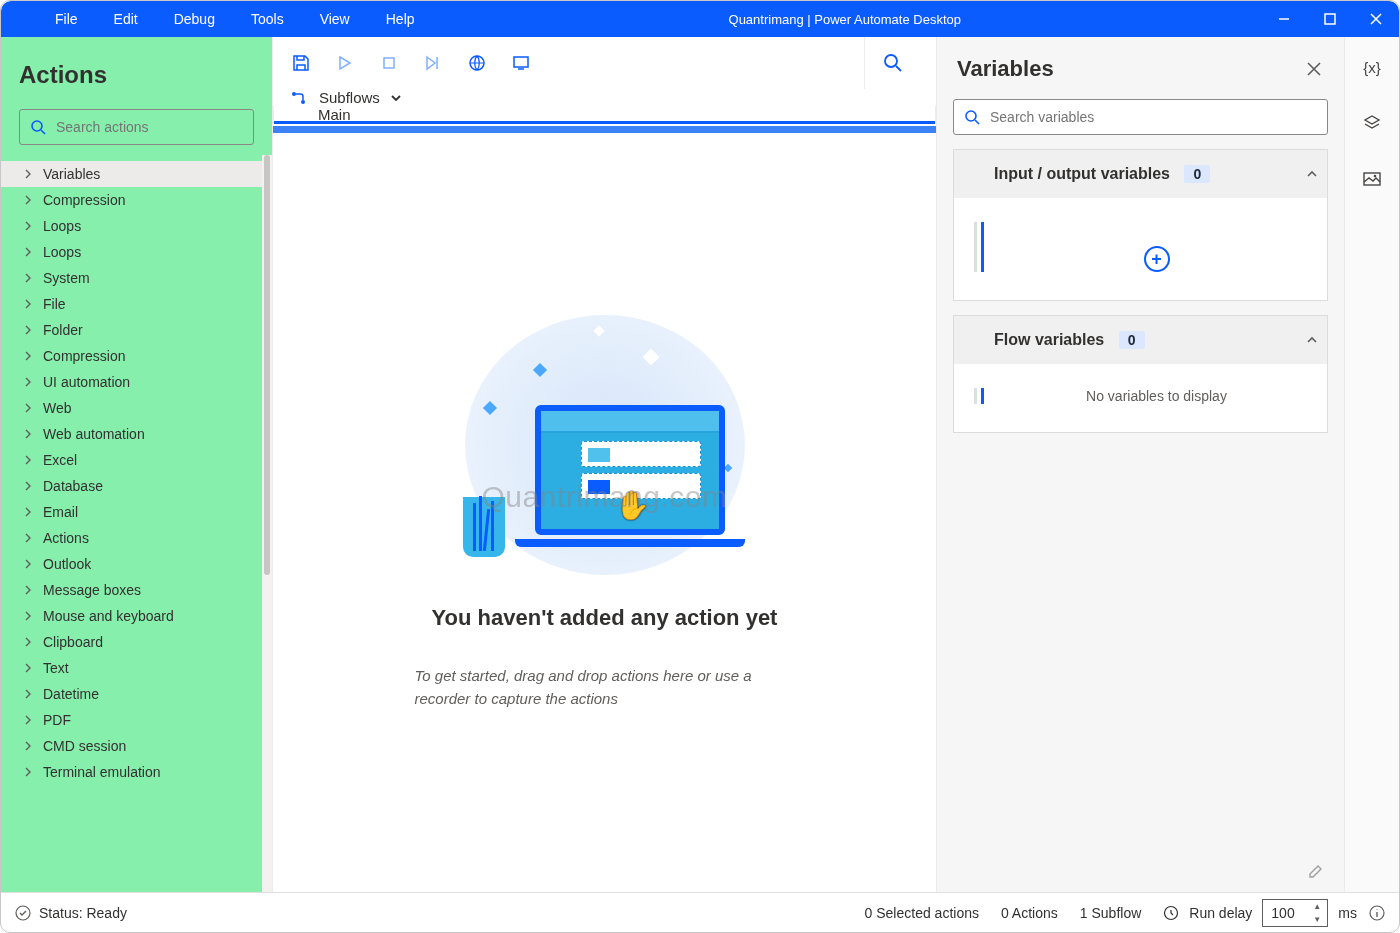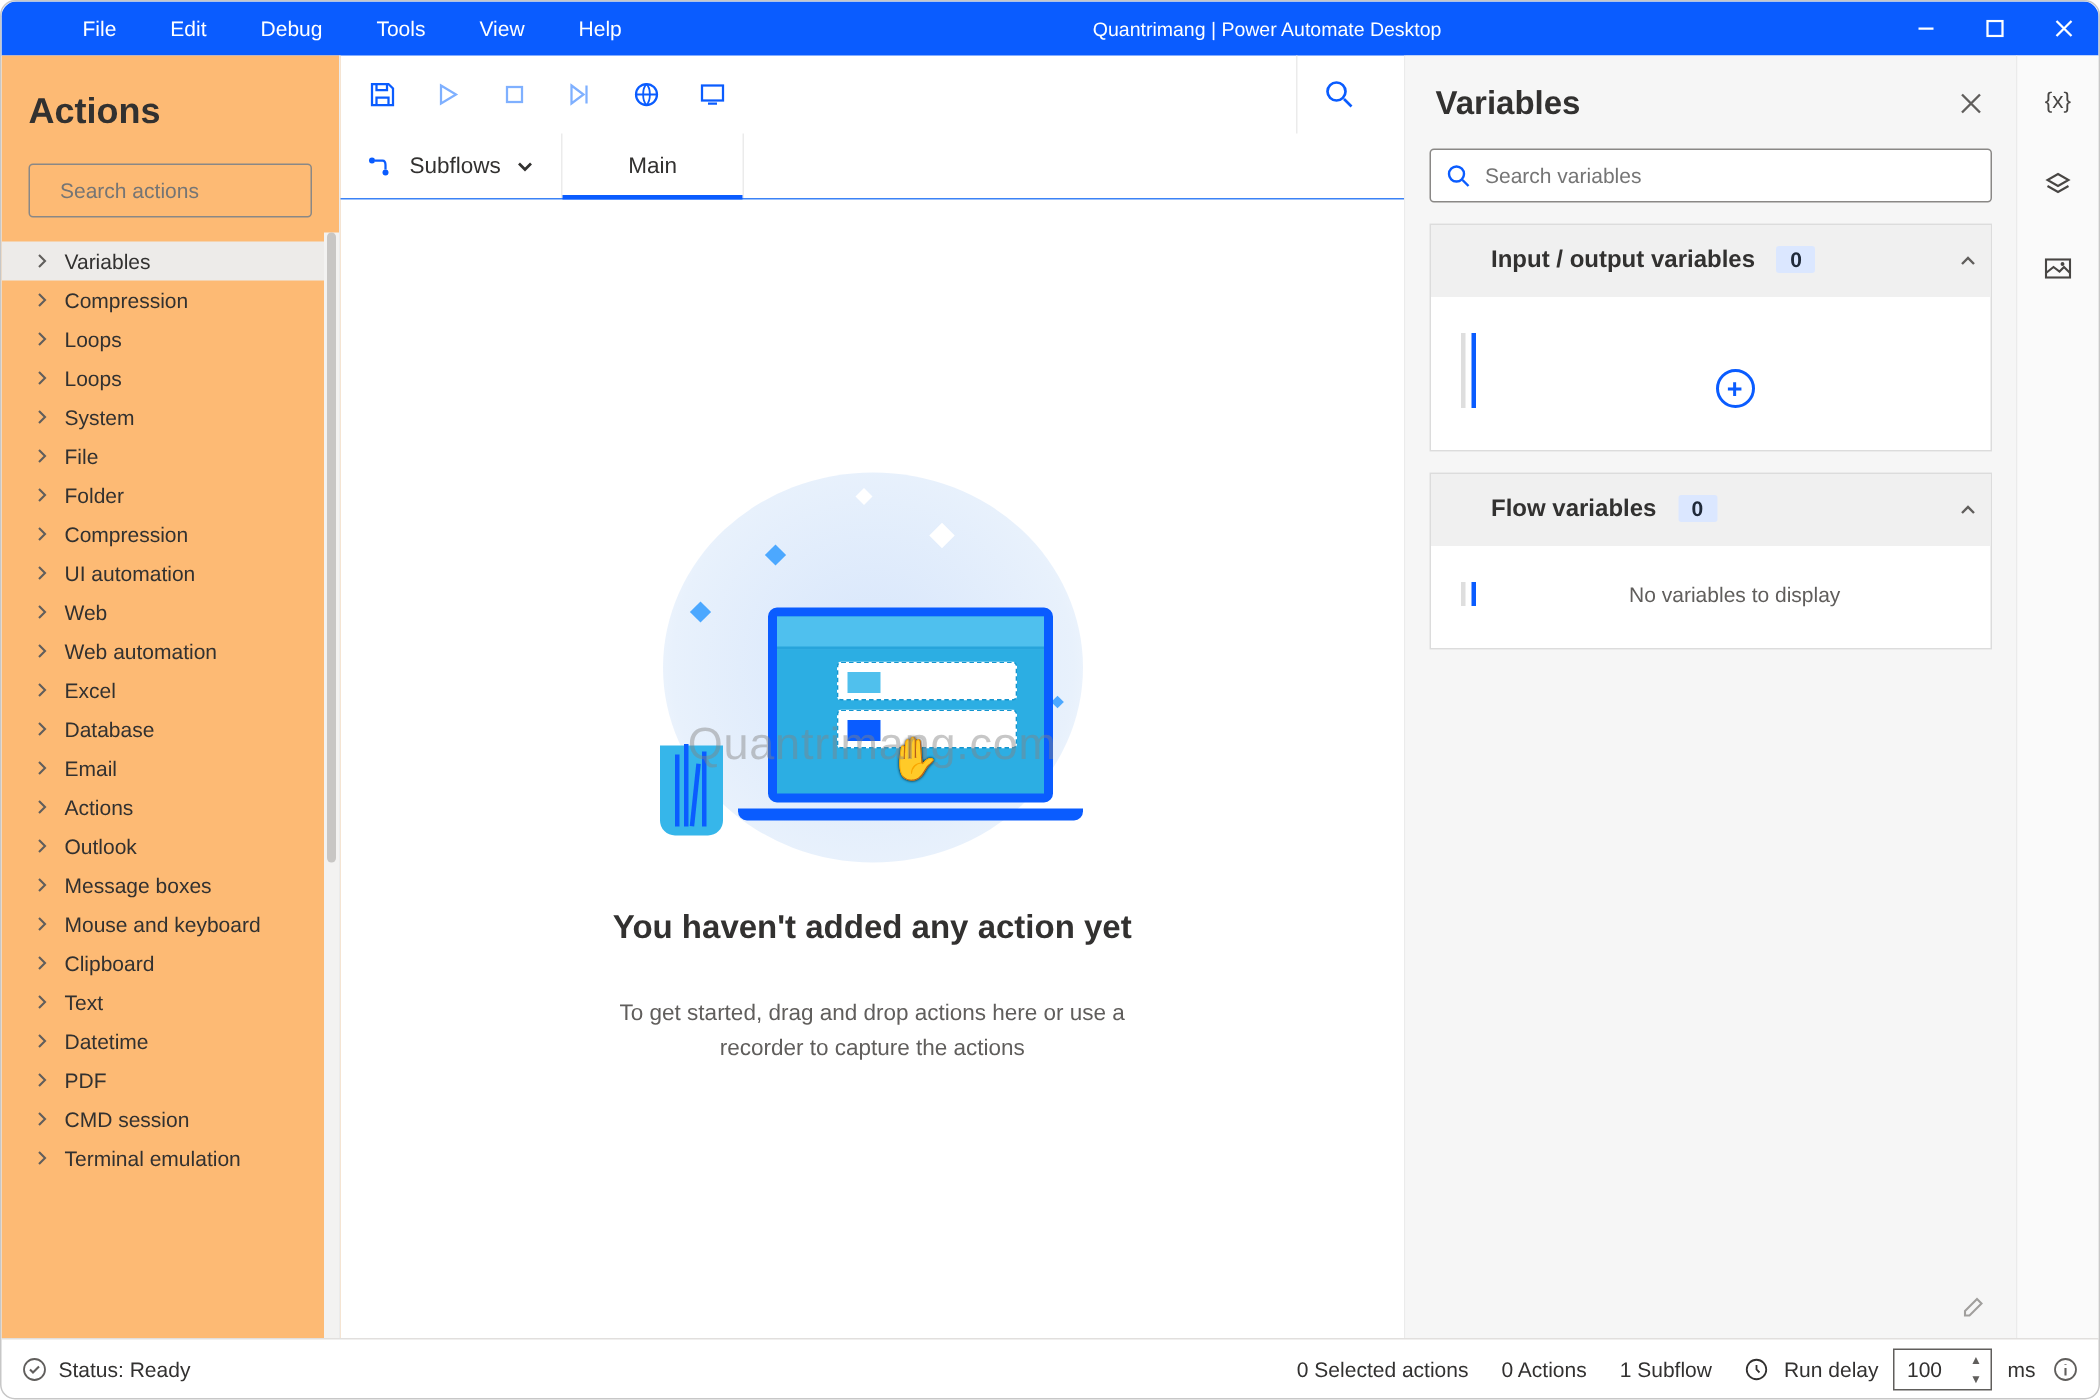--- a/index.html
+++ b/index.html
@@ -9,39 +9,39 @@
 .titlebar { background: #0a5cff; height: 36px; display: flex; align-items: center; color: #fff; font-size: 14px; border-radius: 10px 10px 0 0; }
 .menu { display: flex; gap: 8px; padding-left: 40px; }
 .menu-item { padding: 4px 14px; cursor: pointer; }
 .title-text { flex: 1; text-align: center; font-size: 13px; }
 .window-controls { display: flex; }
 .win-btn { width: 46px; height: 36px; display: flex; align-items: center; justify-content: center; cursor: pointer; }
 .win-btn svg { stroke: #fff; fill: none; }
 
 
 .main-area { display: flex; flex: 1; min-height: 0; }
-.sidebar-left { width: 226px; background: #fdba74; border-right: 1px solid #ebebeb; display: flex; flex-direction: column; overflow: hidden; }
+.sidebar-left { width: 272px; background: #86efac; border-right: 1px solid #ebebeb; display: flex; flex-direction: column; overflow: hidden; }
 .panel-header { font-size: 24px; font-weight: 600; padding: 24px 18px 12px; }
 .search-box { margin: 8px 18px 10px; height: 36px; border: 1px solid #8a8886; border-radius: 3px; display: flex; align-items: center; padding: 0 10px; gap: 10px; }
 .search-box input { border: none; outline: none; flex: 1; font-size: 14px; background: transparent; color: #605e5c; }
 .action-list { flex: 1; overflow-y: auto; padding-top: 6px; }
 .action-item { display: flex; align-items: center; padding: 5px 6px 5px 22px; cursor: pointer; font-size: 14px; gap: 10px; }
 .action-item.sel { background: #edebe9; }
 .chevron { width: 10px; height: 10px; }
 .scrollbar-track { width: 10px; background: #f3f2f1; position: relative; }
 .scrollbar-thumb { position: absolute; top: 0; left: 2px; width: 6px; height: 420px; background: #c8c6c4; border-radius: 3px; }
 .sidebar-left-wrap { display: flex; flex: 1; min-height: 0; }
 
 
 .center { flex: 1; display: flex; flex-direction: column; border-right: 1px solid #ebebeb; }
 .toolbar { height: 52px; display: flex; align-items: center; padding: 0 16px; gap: 20px; position: relative; }
 .toolbar .tool-icon { width: 24px; height: 24px; cursor: pointer; display: flex; align-items: center; justify-content: center; }
 .toolbar .spacer { flex: 1; }
 .toolbar .search-tool { width: 56px; height: 52px; border-left: 1px solid #ebebeb; display: flex; align-items: center; justify-content: center; margin: 0 0 0 8px; }
-.tabbar { display: flex; align-items: stretch; border-bottom: 1px solid #3b82f6; height: 44px; }
+.tabbar { display: flex; align-items: stretch; border-bottom: 7px solid #3b82f6; height: 44px; flex-direction: column; }
 .subflows-btn { display: flex; align-items: center; padding: 0 18px; gap: 10px; cursor: pointer; font-size: 15px; }
 .subflows-btn .chev-down { width: 12px; height: 12px; }
 .tab { padding: 0 44px; display: flex; align-items: center; border-left: 1px solid #ebebeb; border-right: 1px solid #ebebeb; font-size: 15px; cursor: pointer; position: relative; }
 .tab.active::after { content: ""; position: absolute; left: 0; right: 0; bottom: -1px; height: 3px; background: #0a5cff; }
 
 .empty-state { flex: 1; display: flex; flex-direction: column; align-items: center; justify-content: center; padding: 40px; position: relative; }
 .illus-wrap { position: relative; width: 340px; height: 260px; }
 .bg-circle { position: absolute; left: 30px; top: 0; width: 280px; height: 260px; border-radius: 50%; background: radial-gradient(circle at 50% 50%, #d6e5fb 0%, #e8f1fc 70%, #fff 100%); }
 .laptop { position: absolute; left: 80px; top: 90px; width: 230px; height: 160px; }
 .laptop-screen { width: 190px; height: 130px; background: #2caee3; border: 6px solid #0a5cff; border-radius: 6px; margin-left: 20px; position: relative; }
@@ -52,21 +52,21 @@
 .card-bar { width: 22px; height: 14px; background: #50c0ed; margin: 6px; }
 .card2 .card-bar { background: #0a5cff; }
 .hand { position: absolute; left: 75px; top: 78px; font-size: 28px; color: #fff; text-shadow: 0 0 2px #000; }
 .cup { position: absolute; left: 28px; bottom: 18px; width: 42px; height: 60px; background: #36b6ea; border-radius: 0 0 10px 10px; display: flex; align-items: flex-end; justify-content: center; gap: 3px; padding-bottom: 6px; }
 .cup .pen { width: 3px; background: #0a5cff; }
 .cup .pen:nth-child(1){height:48px;} .cup .pen:nth-child(2){height:55px;} .cup .pen:nth-child(3){height:42px;transform:rotate(6deg);} .cup .pen:nth-child(4){height:50px;}
 .spark { position: absolute; background: #0a5cff; transform: rotate(45deg); }
 .spark.s1 { width: 8px; height: 8px; left: 160px; top: 12px; background:#fff; } .spark.s2 { width: 12px; height: 12px; left: 210px; top: 36px; background:#fff;} .spark.s3 { width: 10px; height: 10px; left: 100px; top: 50px; background:#4ca8ff;} .spark.s4 { width: 10px; height: 10px; left: 50px; top: 88px; background:#4ca8ff;} .spark.s5 { width: 6px; height: 6px; left: 290px; top: 150px; background:#4ca8ff;}
 .watermark { position: absolute; left: 50%; top: 48%; transform: translate(-50%,-50%); font-size: 30px; color: rgba(130,130,130,0.45); font-family: Arial; pointer-events: none; letter-spacing: 0.5px; }
 .empty-title { font-size: 22px; font-weight: 600; color: #323130; margin-top: 30px; }
-.empty-sub { font-size: 15px; color: #605e5c; margin-top: 34px; text-align: center; max-width: 380px; line-height: 1.5; }
+.empty-sub { font-size: 15px; color: #605e5c; margin-top: 34px; max-width: 380px; line-height: 1.5; font-style: italic; }
 
 
 .sidebar-right { width: 408px; background: #f6f6f6; display: flex; flex-direction: column; border-right: 1px solid #ebebeb; }
 .var-header { display: flex; align-items: center; padding: 18px 16px 8px 20px; }
 .var-header h2 { font-size: 22px; font-weight: 600; flex: 1; }
 .close-x { width: 28px; height: 28px; display: flex; align-items: center; justify-content: center; cursor: pointer; color: #605e5c; }
 .search-box.right { margin: 8px 16px 14px; background: #fff; }
 .var-section { margin: 0 16px 14px; background: #fff; border: 1px solid #dcdcdc; }
 .var-sec-head { display: flex; align-items: center; height: 48px; background: #f0f0f0; }
 .resize-strip { width: 32px; display: flex; }

